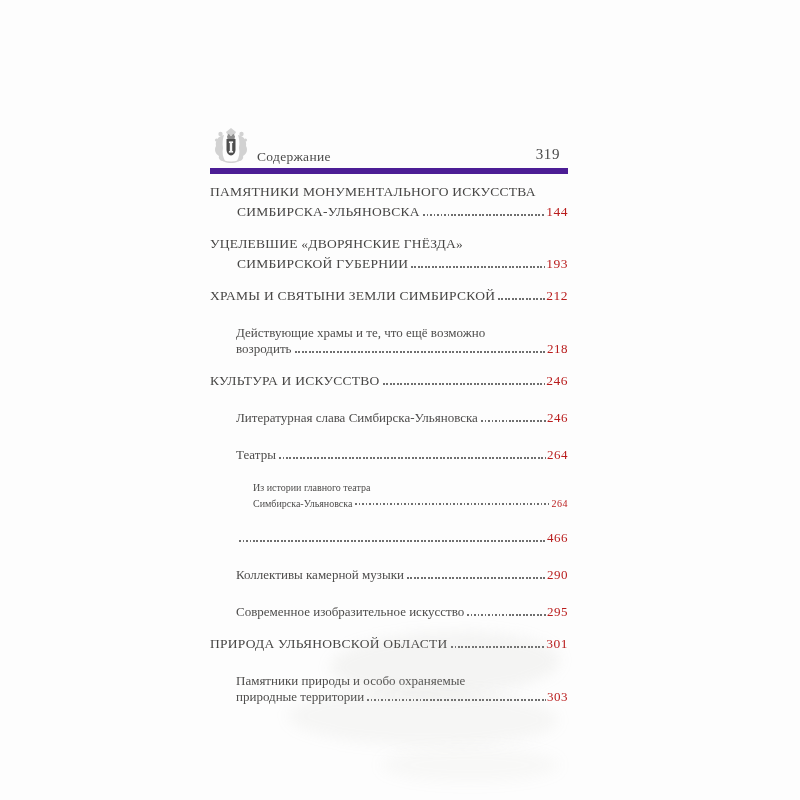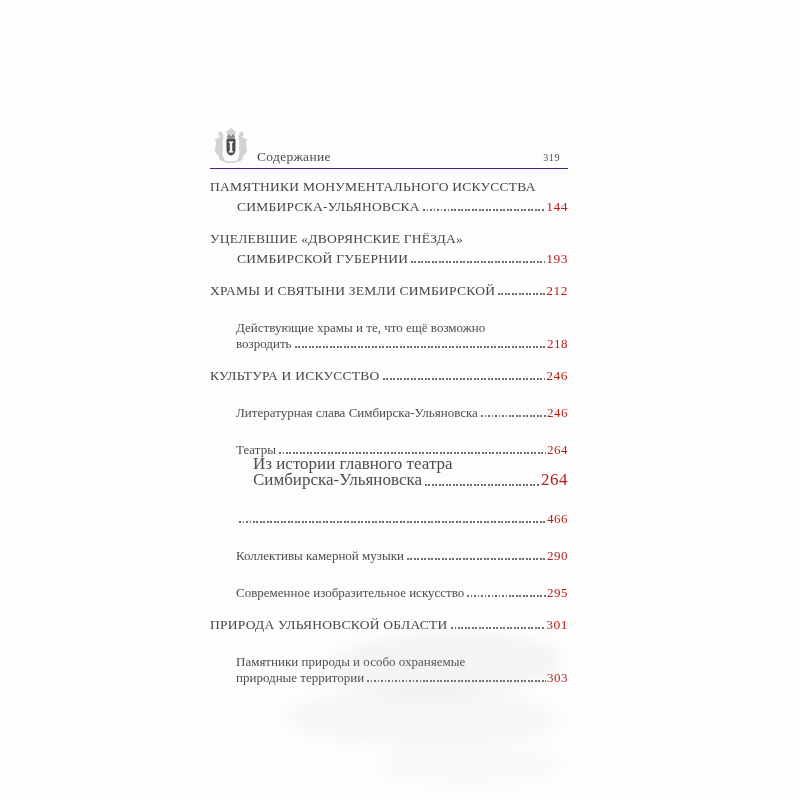--- a/index.html
+++ b/index.html
@@ -14,38 +14,38 @@
     position:absolute;left:0;top:0;width:800px;height:800px;
     background:#fdfdfd;
   }
   .toc-page{
     position:absolute;left:210px;top:128px;width:358px;
     color:#4b4b4b;
   }
   .page-header{
     position:relative;
     height:40px;
-    border-bottom:1px solid #4c1d95;
+    border-bottom:6px solid #4c1d95;
   }
   .emblem{
     position:absolute;left:1px;top:-1px;width:40px;height:40px;
   }
   .header-title{
     position:absolute;left:47px;bottom:3px;
     font-size:13.5px;color:#4a4a4a;letter-spacing:.3px;
   }
   .header-pagenum{
     position:absolute;right:8px;bottom:5px;
-    font-size:10px;color:#4a4a4a;letter-spacing:.6px;
+    font-size:15px;color:#4a4a4a;letter-spacing:.6px;
   }
   .toc-list{position:relative;}
   .entry{color:#4d4c4b;}
   .entry.l1{font-size:13.5px;letter-spacing:.25px;margin-left:0;margin-top:12px;color:#474645;}
   .entry.l2{font-size:13px;margin-left:26px;margin-top:21px;}
-  .entry.l3{font-size:17px;margin-left:43px;margin-top:0;}
+  .entry.l3{font-size:10px;margin-left:43px;margin-top:14px;}
   .entry:first-child{margin-top:6px;text-align:center;}
   .line{display:flex;align-items:flex-end;}
   .l1 .line{height:20px;}
   .l2 .line,.l3 .line{height:16px;}
   .l1 .line.cont{margin-left:27px;}
   .txt{white-space:nowrap;}
   .leader{
     flex:1 1 auto;min-width:8px;
     height:2px;align-self:flex-end;
     margin:0 1px 4px 3px;

